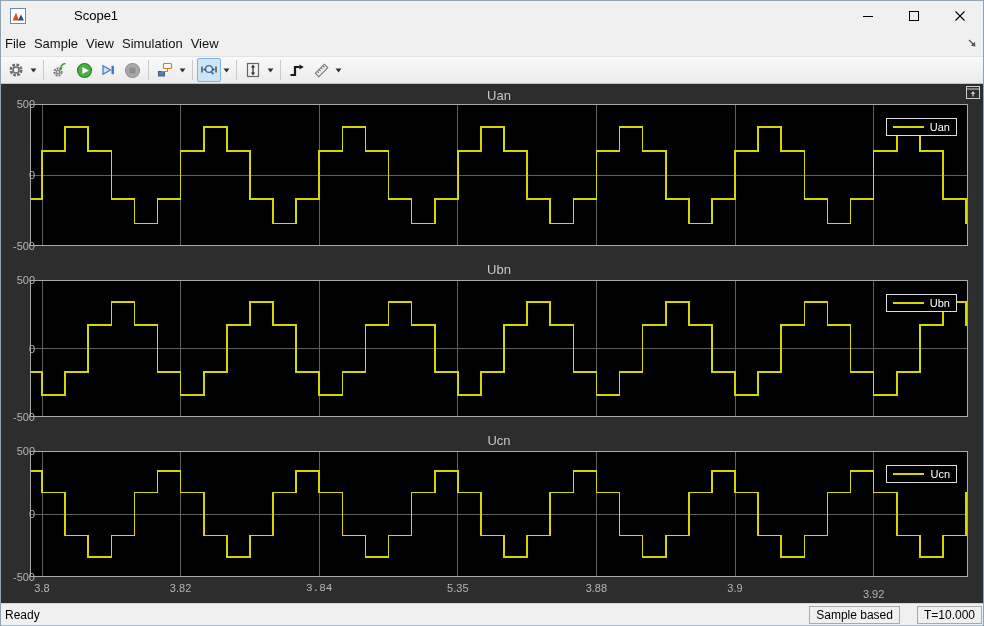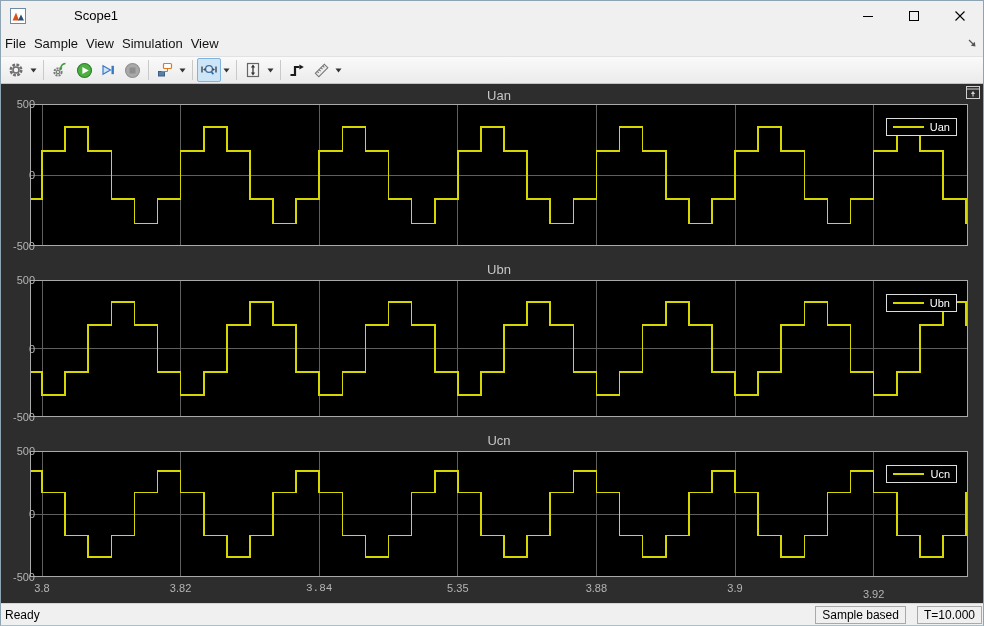--- a/index.html
+++ b/index.html
@@ -39,21 +39,21 @@
   .legend-line{width:31px;height:2px;background:#d6d600;}
   .legend-text{font-size:11px;color:#fff;line-height:1;}
   .ylab{position:absolute;left:8px;width:26px;text-align:right;font-size:11px;color:#b4b4b4;line-height:12px;}
   .xlab{position:absolute;transform:translateX(-50%);font-size:11px;color:#b4b4b4;line-height:12px;}
   .expand-btn{position:absolute;top:1px;right:2px;width:16px;height:15px;border:none;
     background:transparent;display:flex;align-items:center;justify-content:center;}
   
   .statusbar{height:22px;background:#f0f0f0;border-top:1px solid #d6d6d6;
     display:flex;align-items:center;font-size:12px;color:#000;}
   .status-left{padding-left:4px;}
-  .status-right{margin-left:auto;display:flex;gap:11px;padding-right:1px;}
+  .status-right{margin-left:auto;display:flex;gap:17px;padding-right:1px;}
   .sbox{border:1px solid #a9a9a9;height:18px;display:flex;align-items:center;padding:0 6px;background:#f0f0f0;}
   svg{display:block;}
 </style>
 </head>
 <body>
 
 <div class="window">
 
   <div class="titlebar">
     <svg class="app-icon" viewBox="0 0 16 16">

